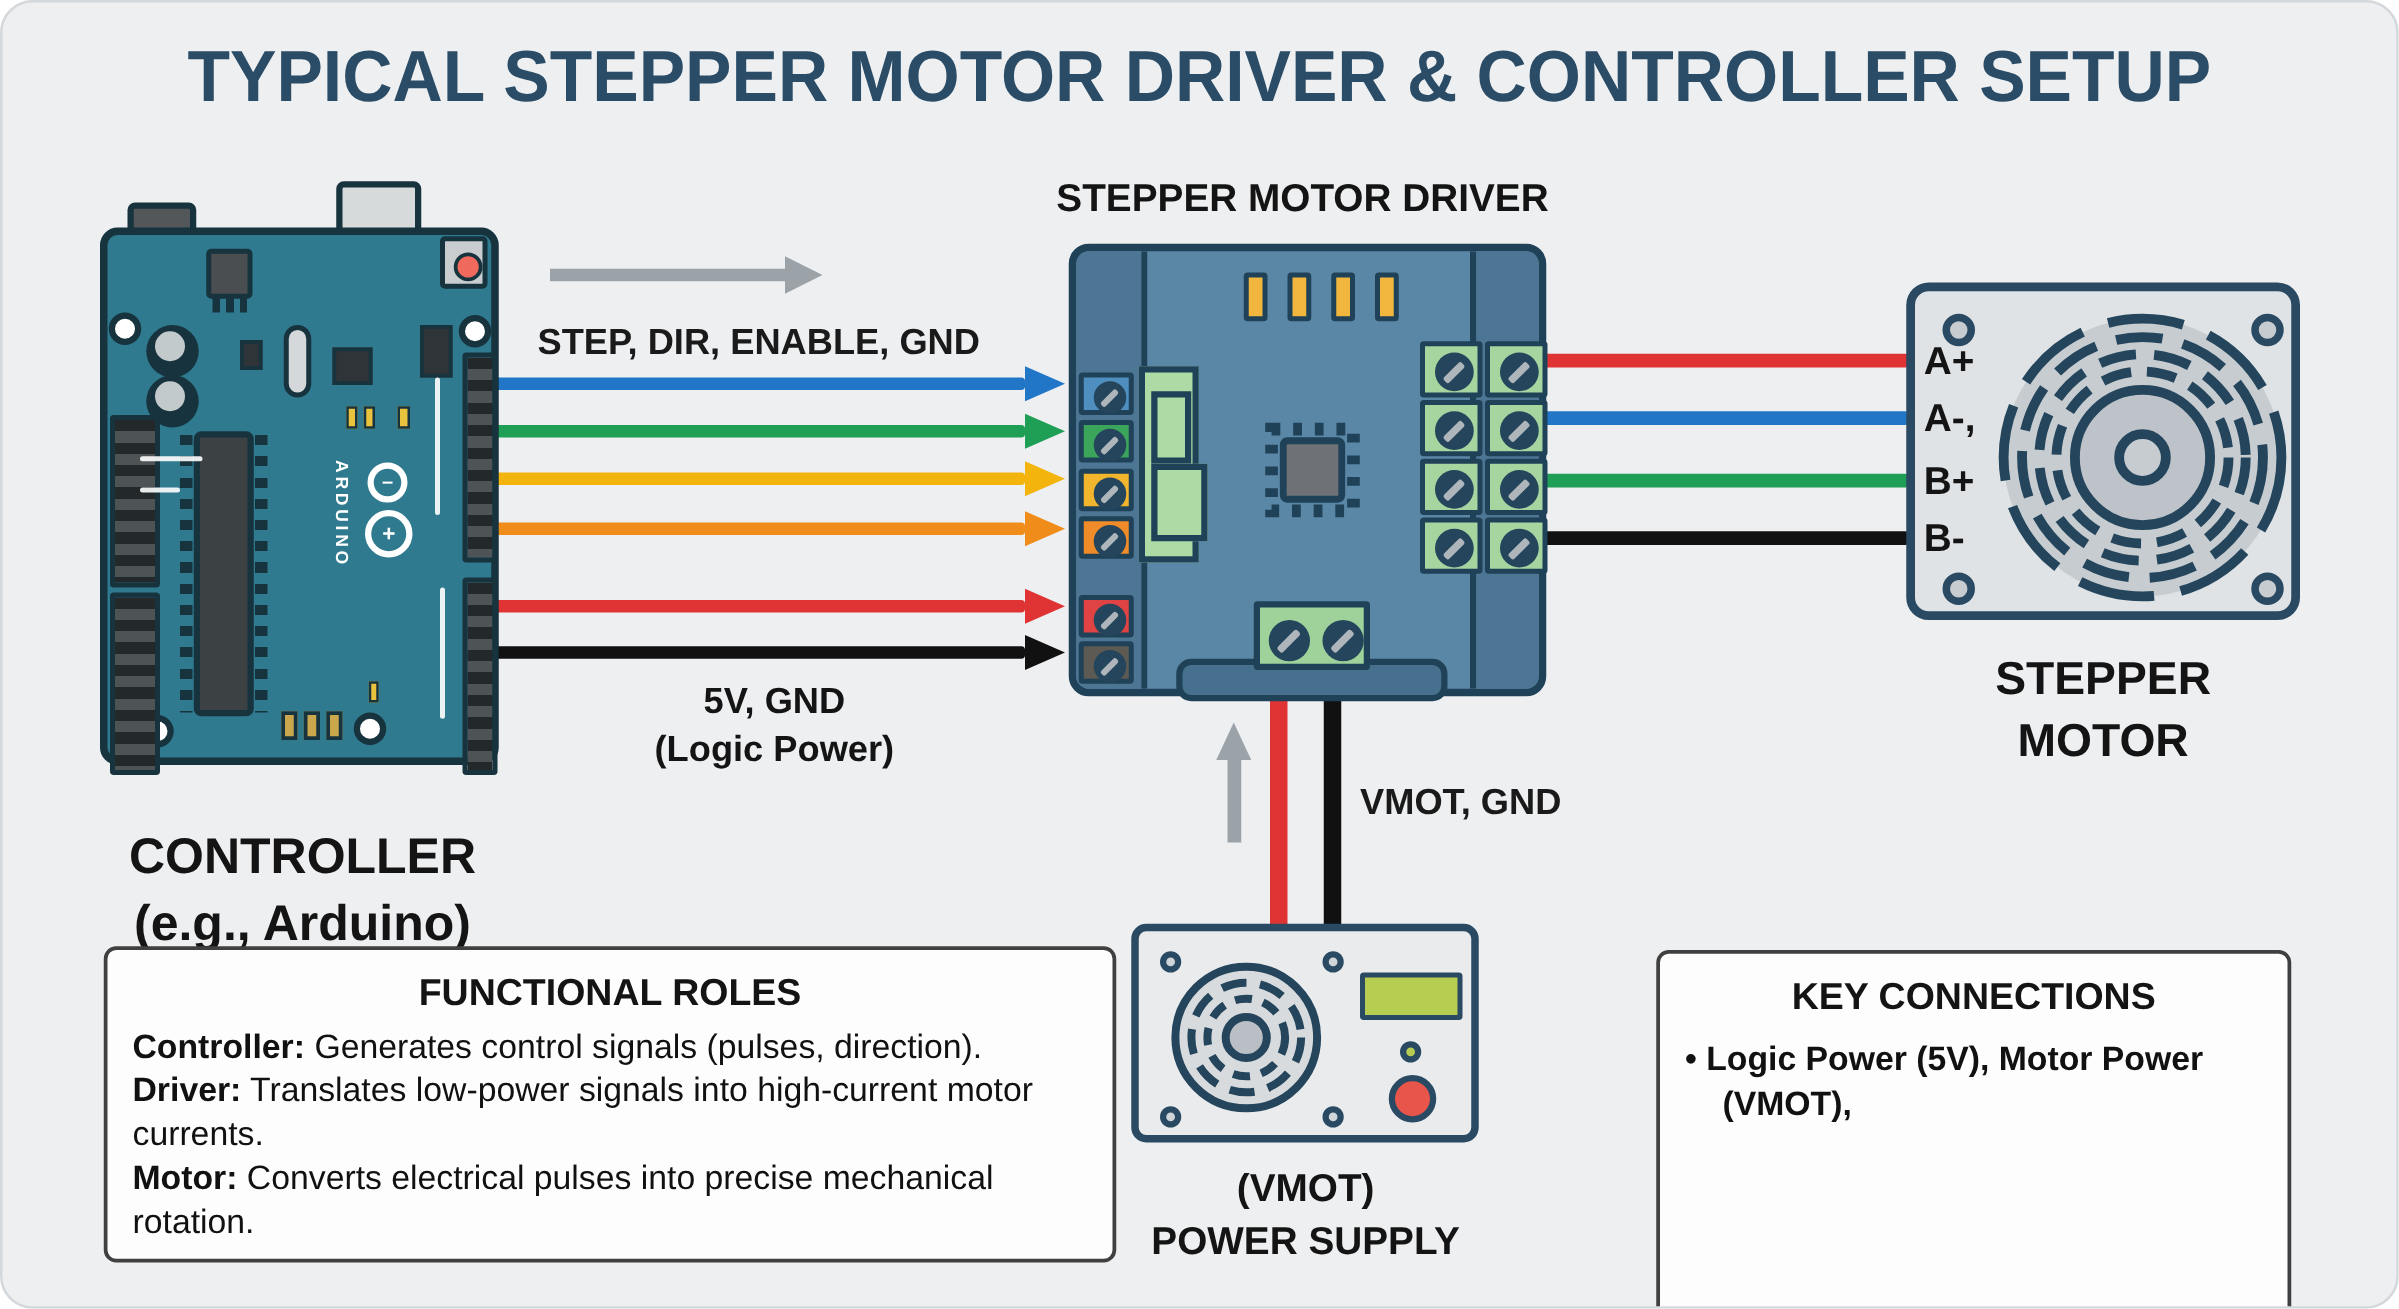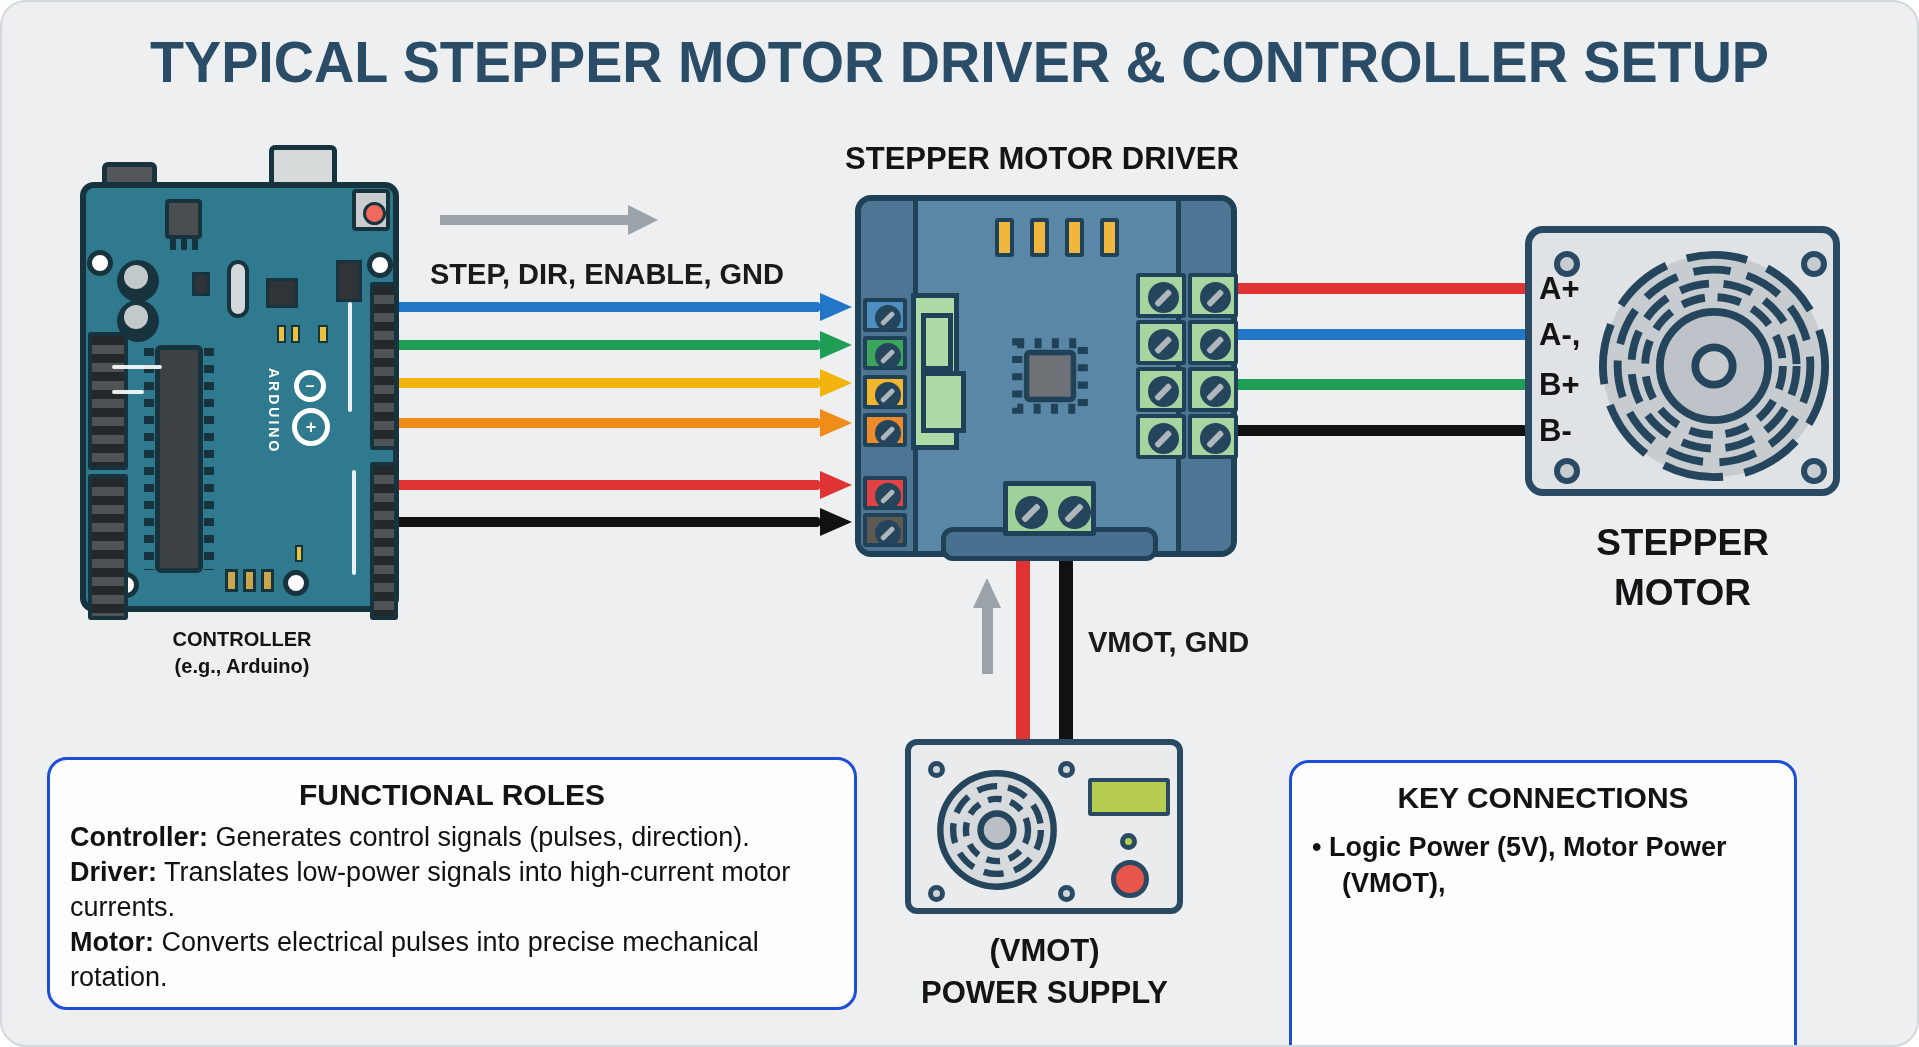--- a/index.html
+++ b/index.html
@@ -71,21 +71,21 @@
   .motor-screw{position:absolute;width:26px;height:26px;border-radius:50%;background:#c6ccd0;border:6px solid #2a4a63;box-sizing:border-box;}
   .phase-label{position:absolute;font-size:31px;font-weight:bold;color:#141414;}
   
   .psu{left:903px;top:737px;width:278px;height:175px;background:#e9ebed;border:6px solid #2a4a63;
        border-radius:12px;box-sizing:border-box;}
   .psu-screw{position:absolute;width:17px;height:17px;border-radius:50%;background:#cfd5d8;border:5px solid #2a4a63;box-sizing:border-box;}
   .psu-display{position:absolute;left:177px;top:33px;width:82px;height:38px;background:#b7cd52;border:4px solid #2a4a63;border-radius:3px;box-sizing:border-box;}
   .psu-led{position:absolute;left:209px;top:88px;width:17px;height:17px;border-radius:50%;background:#b7cd52;border:5px solid #2a4a63;box-sizing:border-box;}
   .psu-button{position:absolute;left:200px;top:115px;width:38px;height:38px;border-radius:50%;background:#e8554a;border:5px solid #2a4a63;box-sizing:border-box;}
   
-  .info-box{background:#fdfdfe;border:3px solid #1d4ed8;border-radius:20px;box-sizing:border-box;padding:14px 20px;}
+  .info-box{background:#fdfdfe;border:3px solid #404040;border-radius:10px;box-sizing:border-box;padding:14px 20px;margin-left:36px;}
   .info-title{text-align:center;font-size:30px;font-weight:bold;color:#141414;margin:4px 0 8px 0;}
   .info-text{font-size:27px;color:#111;line-height:1.3;}
   .info-text .term-b{font-weight:bold;}
   .kc-list{margin:14px 0 0 0;padding:0;list-style:none;font-size:27px;color:#111;line-height:1.35;}
   .kc-list li{padding-left:30px;text-indent:-30px;margin-bottom:4px;font-weight:bold;}
   .kc-list li::before{content:"•  ";}
 </style>
 </head>
 <body>
 
@@ -104,20 +104,24 @@
   <div class="wire abs" style="left: 382px; top: 478px; width: 436px; background: rgb(224, 52, 52);"></div>
   <div class="wire-head" style="left: 818px; top: 469px; border-left: 32px solid rgb(224, 52, 52);"></div>
   <div class="wire abs" style="left: 382px; top: 515px; width: 436px; background: rgb(17, 17, 17);"></div>
   <div class="wire-head" style="left: 818px; top: 506px; border-left: 32px solid rgb(17, 17, 17);"></div>
 
   <div class="gray-arrow-tail" style="left:438px;top:213px;width:188px;height:10px;"></div>
   <div class="gray-arrow-head-right" style="left:626px;top:203px;"></div>
 
   <div class="abs wire-label" style="left:428px;top:256px;width:400px;font-size:29px;">STEP, DIR, ENABLE, GND</div>
 
+  <div class="abs comp-label" style="left:455px;top:540px;width:325px;font-size:29px;">
+    <div>5V, GND</div>
+    <div>(Logic Power)</div>
+  </div>
 
   <div class="wire abs" style="left: 1233px; top: 281px; width: 292px; height: 11px; background: rgb(224, 52, 52);"></div>
   <div class="wire abs" style="left: 1233px; top: 327px; width: 292px; height: 11px; background: rgb(33, 118, 199);"></div>
   <div class="wire abs" style="left: 1233px; top: 377px; width: 292px; height: 11px; background: rgb(31, 158, 85);"></div>
   <div class="wire abs" style="left: 1233px; top: 423px; width: 292px; height: 11px; background: rgb(17, 17, 17);"></div>
 
   <div class="vwire" style="left: 1014px; top: 520px; height: 218px; background: rgb(224, 52, 52);"></div>
   <div class="vwire" style="left: 1057px; top: 520px; height: 218px; background: rgb(17, 17, 17);"></div>
 
   <div class="gray-arrow-head-up" style="left:971px;top:576px;"></div>
@@ -162,21 +166,21 @@
         <span>–</span>
       </div>
     <div class="inf-circle" style="left:212px;top:266px;width:38px;height:38px;font-size:18px;">
         <span>+</span>
       </div>
     <div class="gold-pin" style="left:145px;top:427px;width:13px;height:23px;"></div>
     <div class="gold-pin" style="left:163px;top:427px;width:13px;height:23px;"></div>
     <div class="gold-pin" style="left:181px;top:427px;width:13px;height:23px;"></div>
   </div>
 
-  <div class="abs comp-label" style="left:60px;top:624px;width:360px;font-size:20px;">
+  <div class="abs comp-label" style="left:60px;top:656px;width:360px;font-size:40px;">
     <div>CONTROLLER</div>
     <div>(e.g., Arduino)</div>
   </div>
 
   <div class="abs comp-label" style="left:840px;top:136px;width:400px;font-size:31px;">STEPPER MOTOR DRIVER</div>
 
   <div class="abs driver">
     <div class="drv-strip left"></div>
     <div class="drv-strip right"></div>
 

